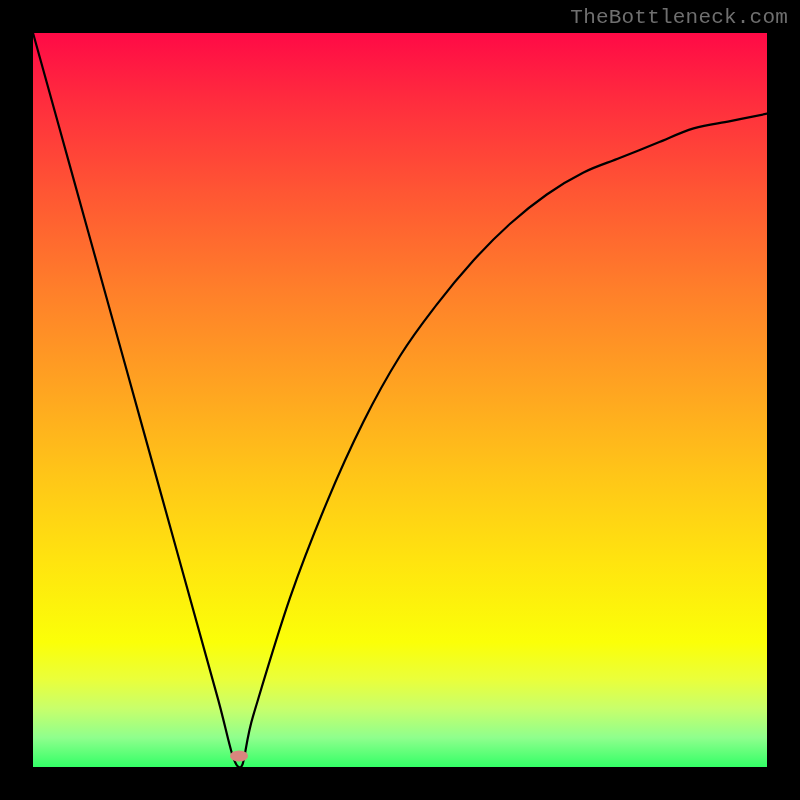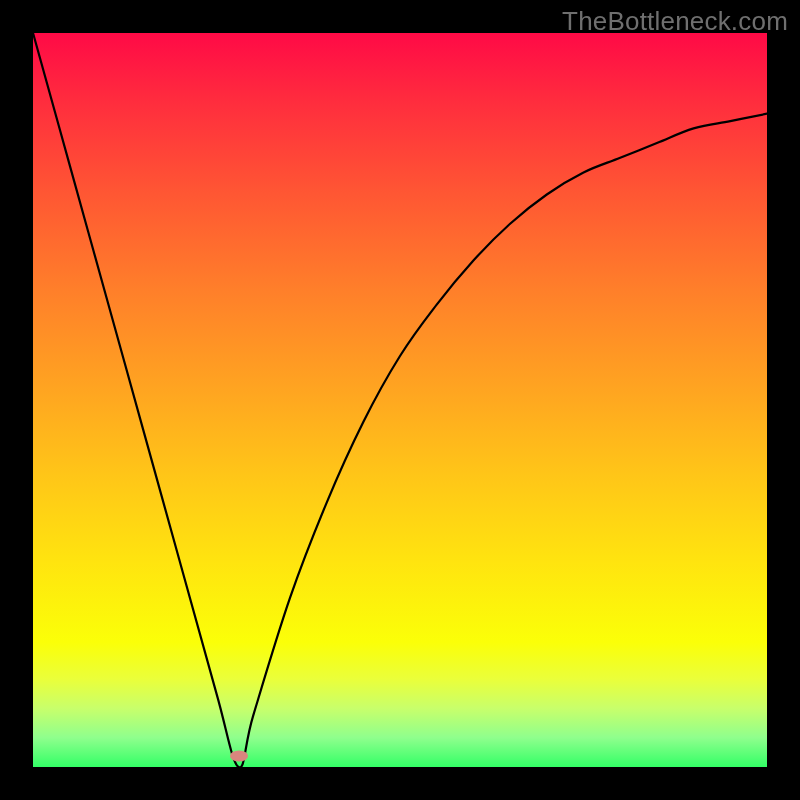--- a/index.html
+++ b/index.html
@@ -53,22 +53,23 @@
     height: 11px;
     border-radius: 50%;
     background: #d9867e;
     transform: translate(-50%, -50%);
   }
   .watermark {
     position: absolute;
     top: 6px;
     right: 12px;
     color: #6f6f6f;
-    font-size: 26px;
+    font-size: 21px;
     letter-spacing: 0.2px;
+    font-family: Liberation Mono, monospace;
   }
 </style>
 </head>
 <body>
 
 <div class="frame">
   <div class="watermark">TheBottleneck.com</div>
 
   <div class="plot-area">
     <svg class="curve" viewBox="0 0 734 734" preserveAspectRatio="none">

